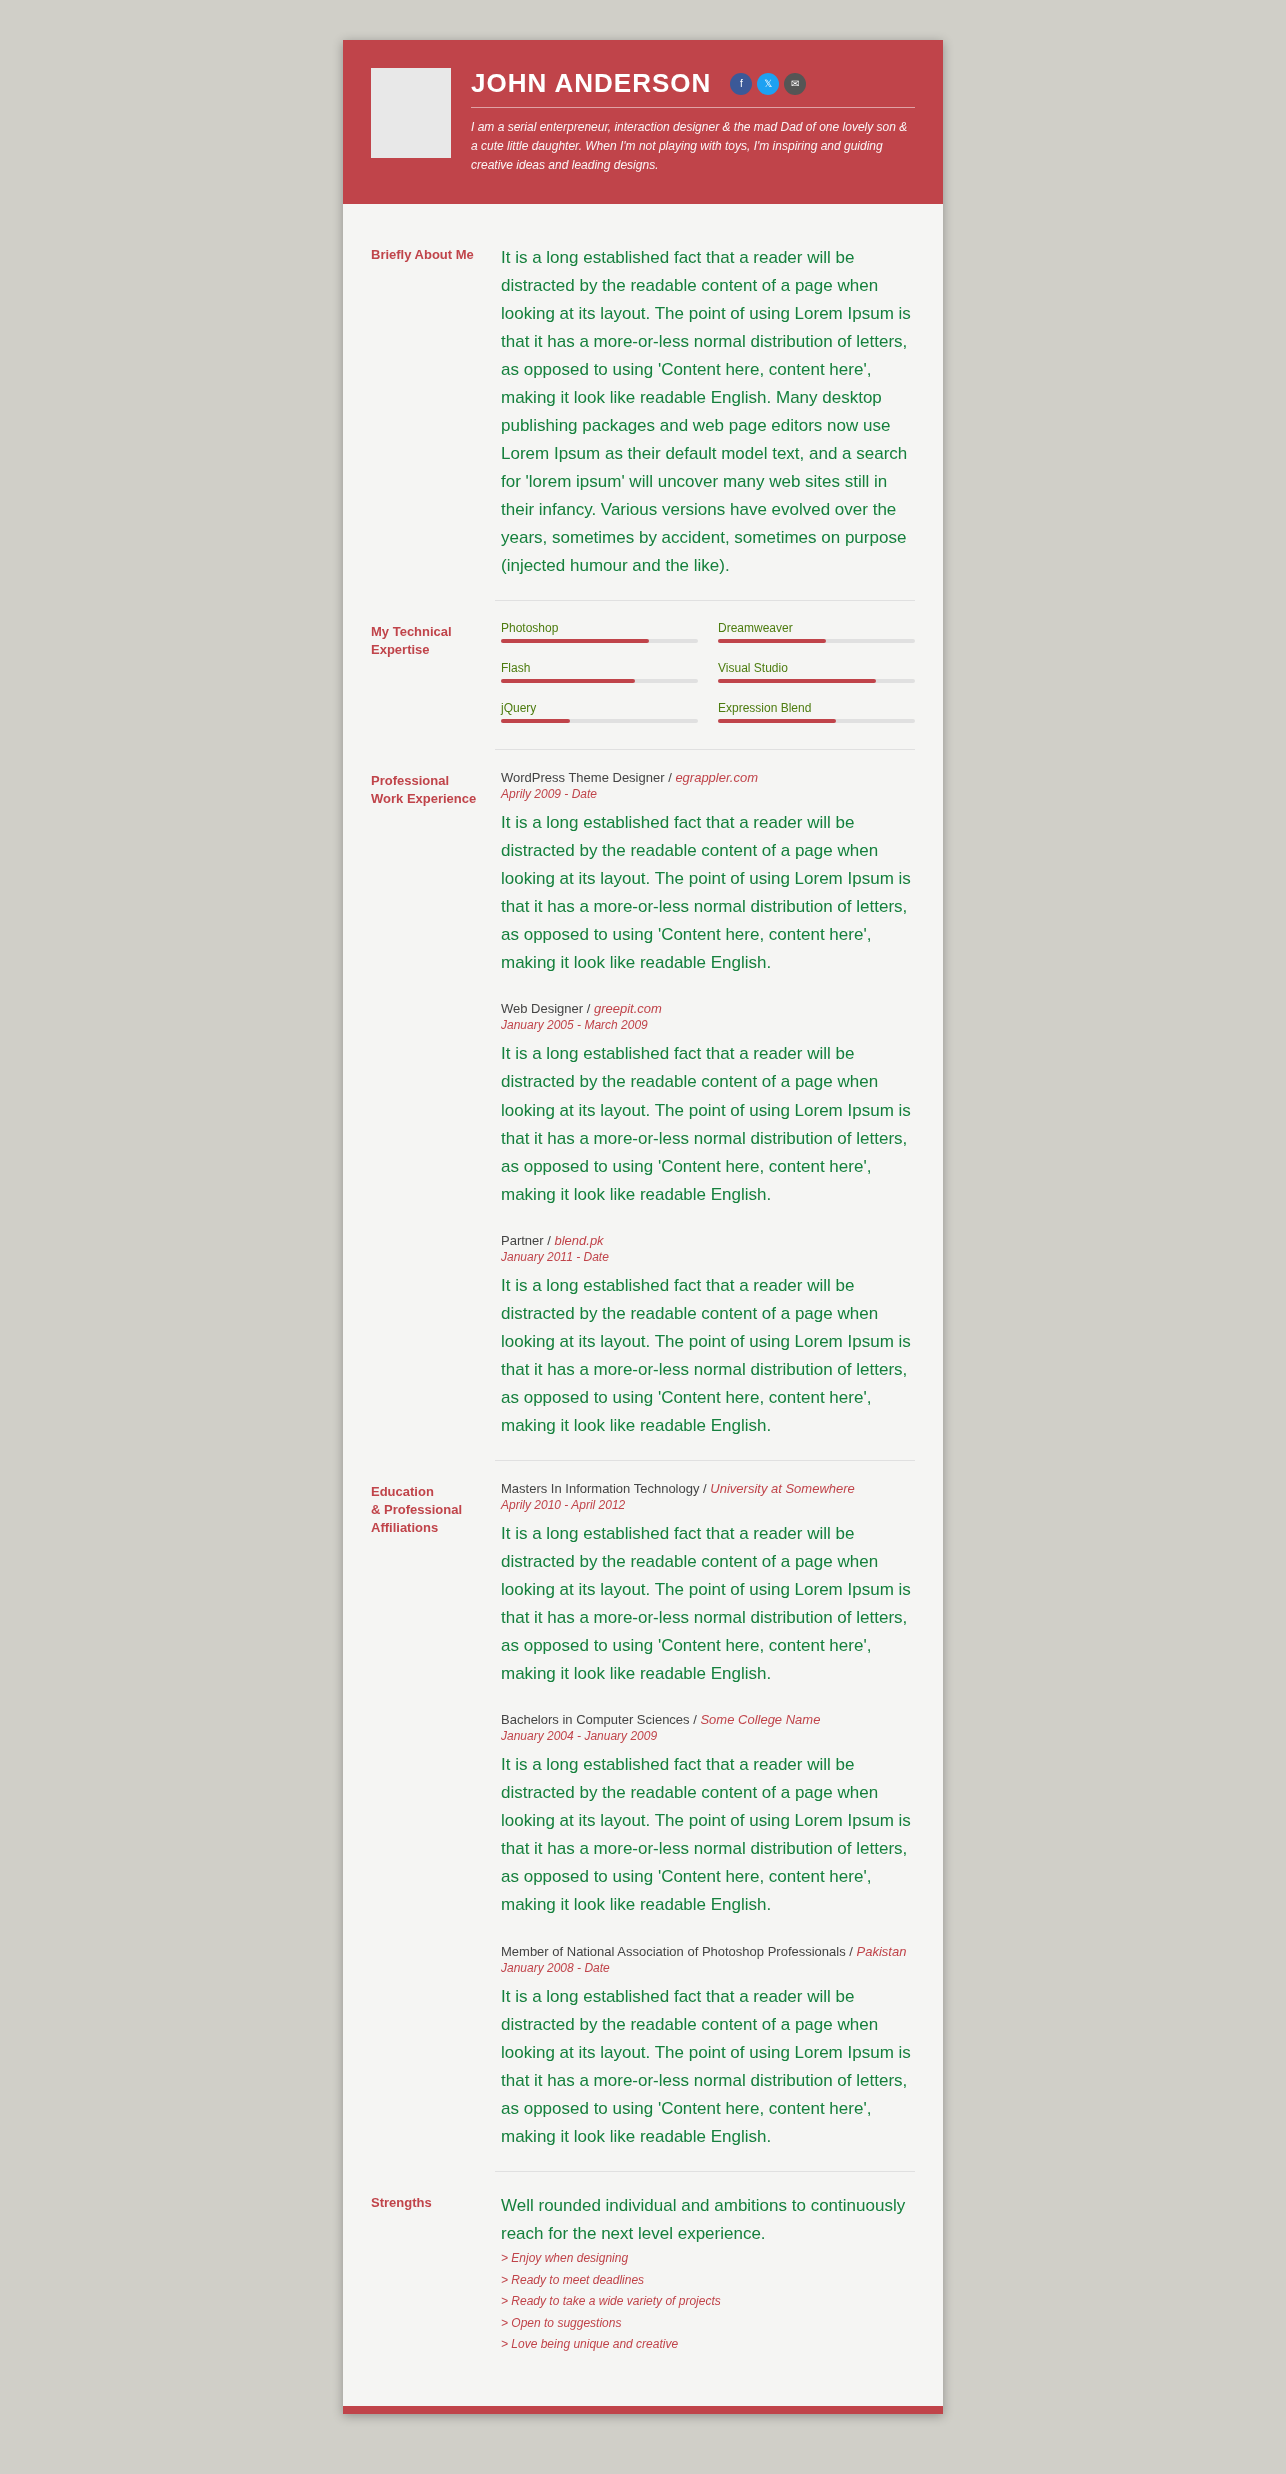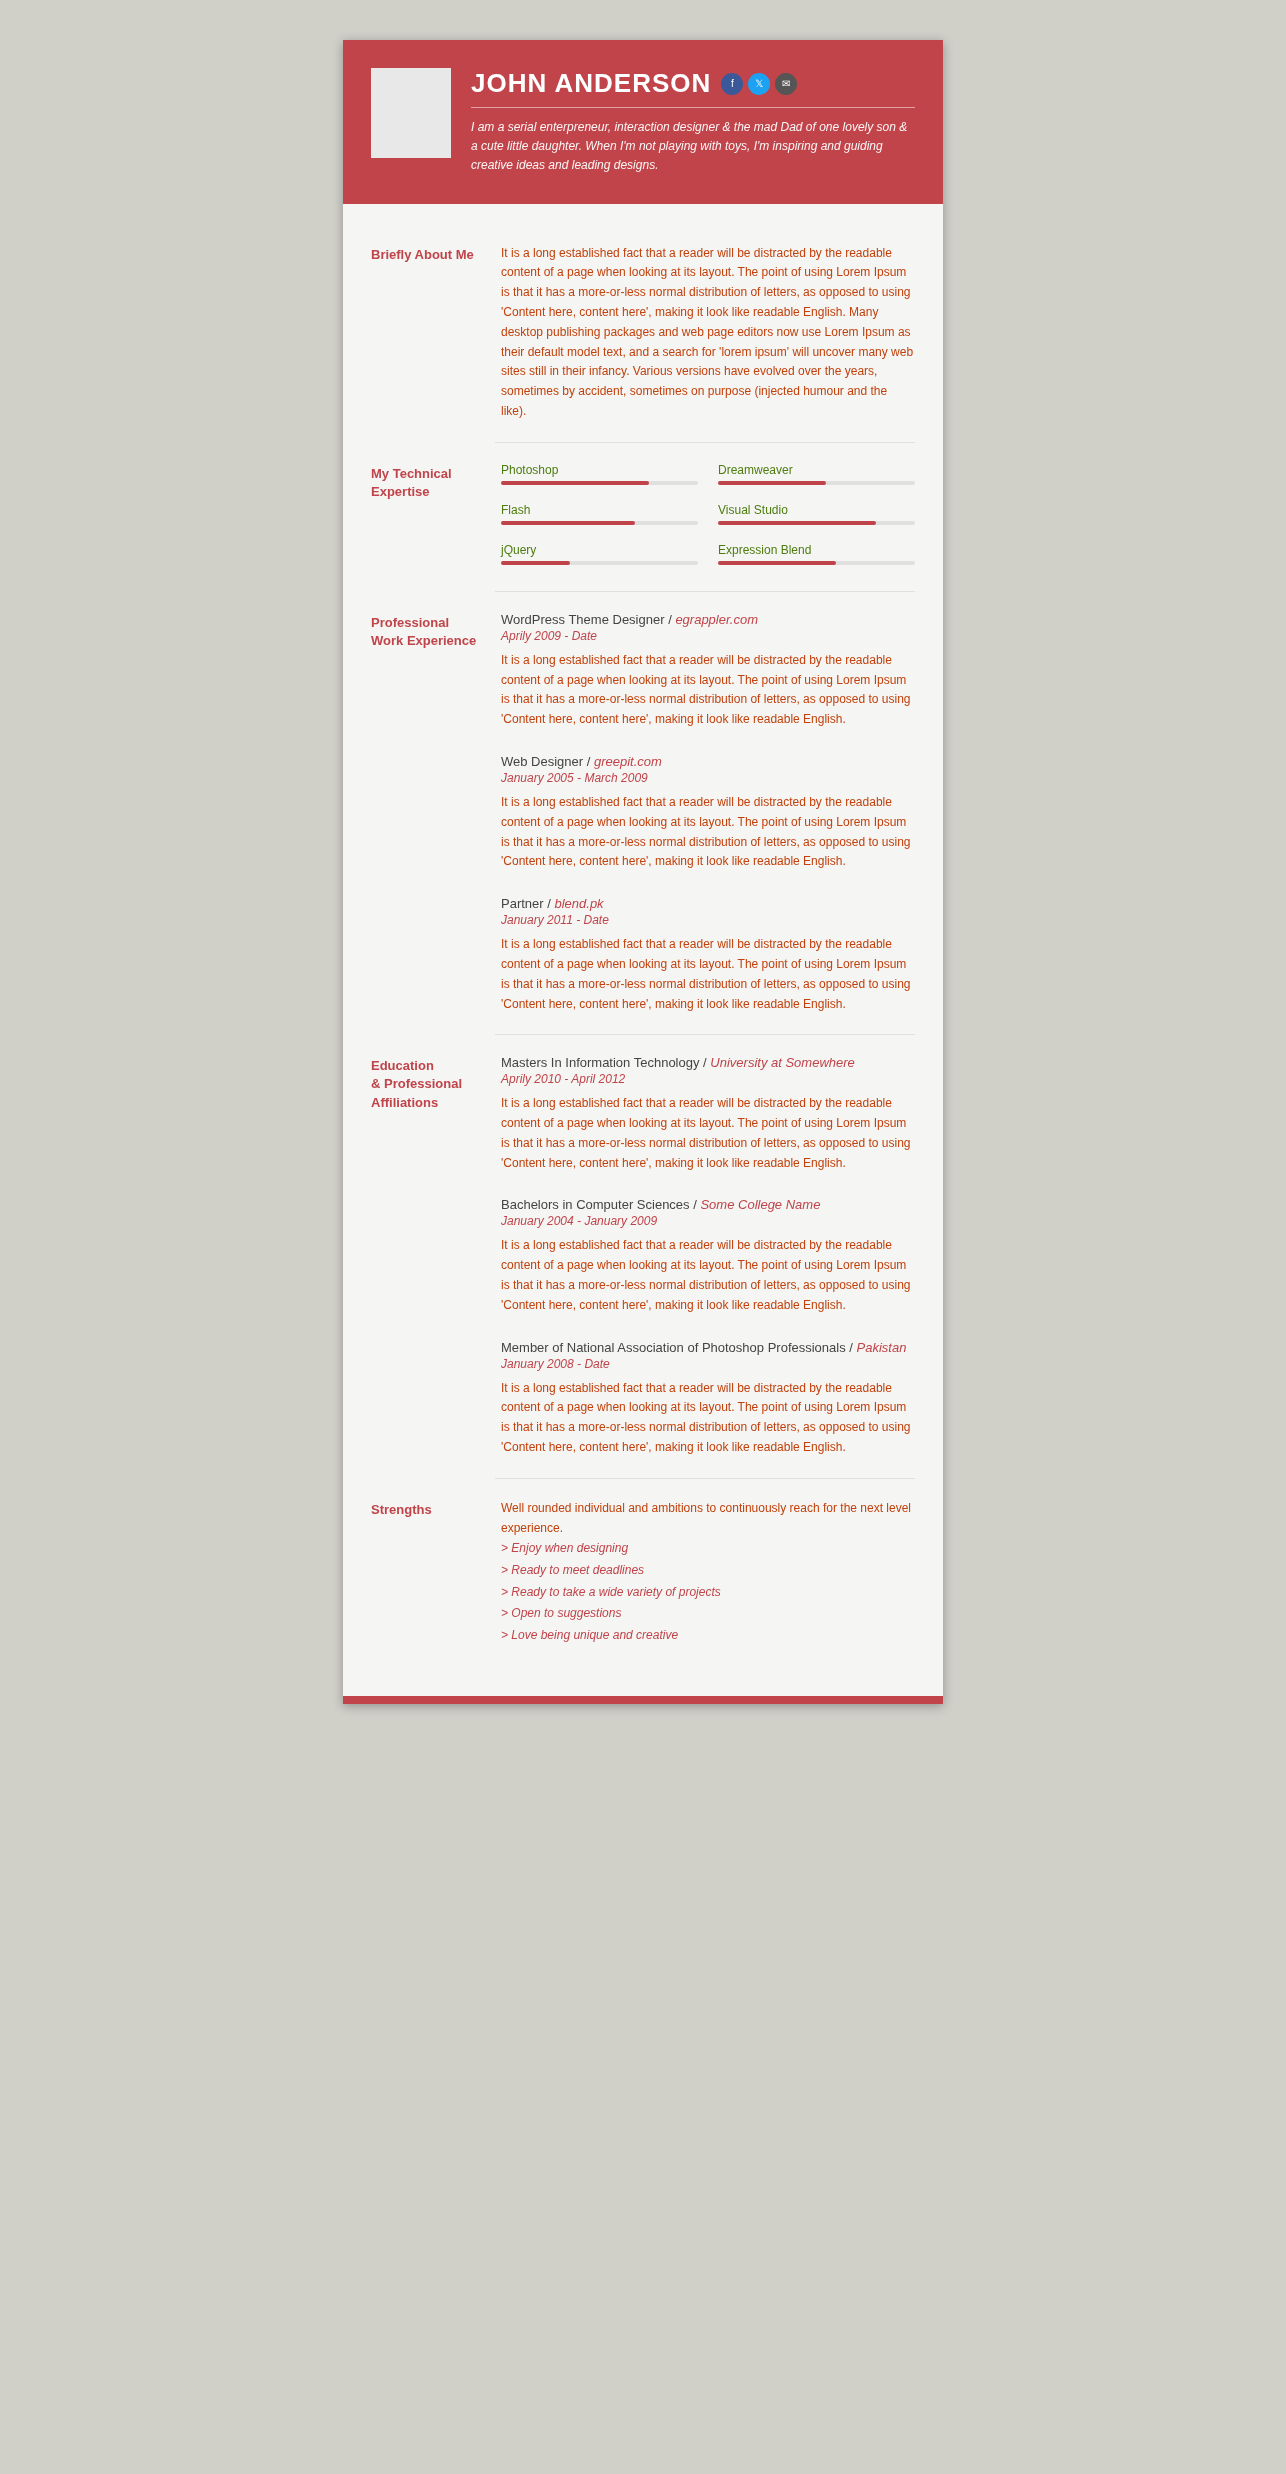--- a/index.html
+++ b/index.html
@@ -28,21 +28,21 @@
       height: 90px;
       background: #e8e8e8;
       flex-shrink: 0;
     }
     .header-info {
       flex: 1;
     }
     .header-name-row {
       display: flex;
       align-items: center;
-      gap: 10px;
+      gap: 19px;
       border-bottom: 1px solid rgba(255,255,255,0.5);
       padding-bottom: 8px;
       margin-bottom: 10px;
     }
     .header-name {
       color: #fff;
       font-size: 26px;
       font-weight: bold;
       letter-spacing: 1px;
       text-transform: uppercase;
@@ -89,22 +89,22 @@
       color: #c0444a;
       font-size: 13px;
       font-weight: bold;
       line-height: 1.4;
       padding-top: 2px;
     }
     .section-content {
       flex: 1;
     }
     .section-text {
-      font-size: 12px;
-      color: #c2410c;
+      font-size: 17px;
+      color: #15803d;
       line-height: 1.65;
     }
     
     .skills-grid {
       display: grid;
       grid-template-columns: 1fr 1fr;
       gap: 12px 20px;
     }
     .skill-item {
       margin-bottom: 6px;

